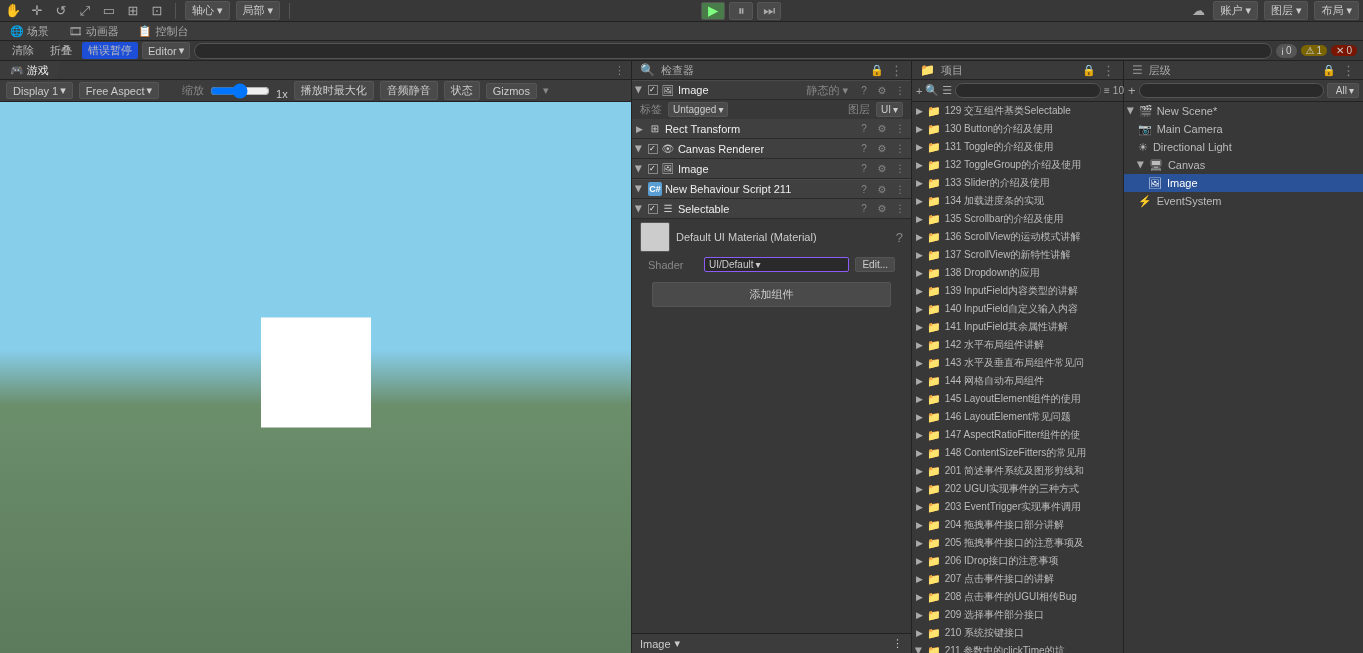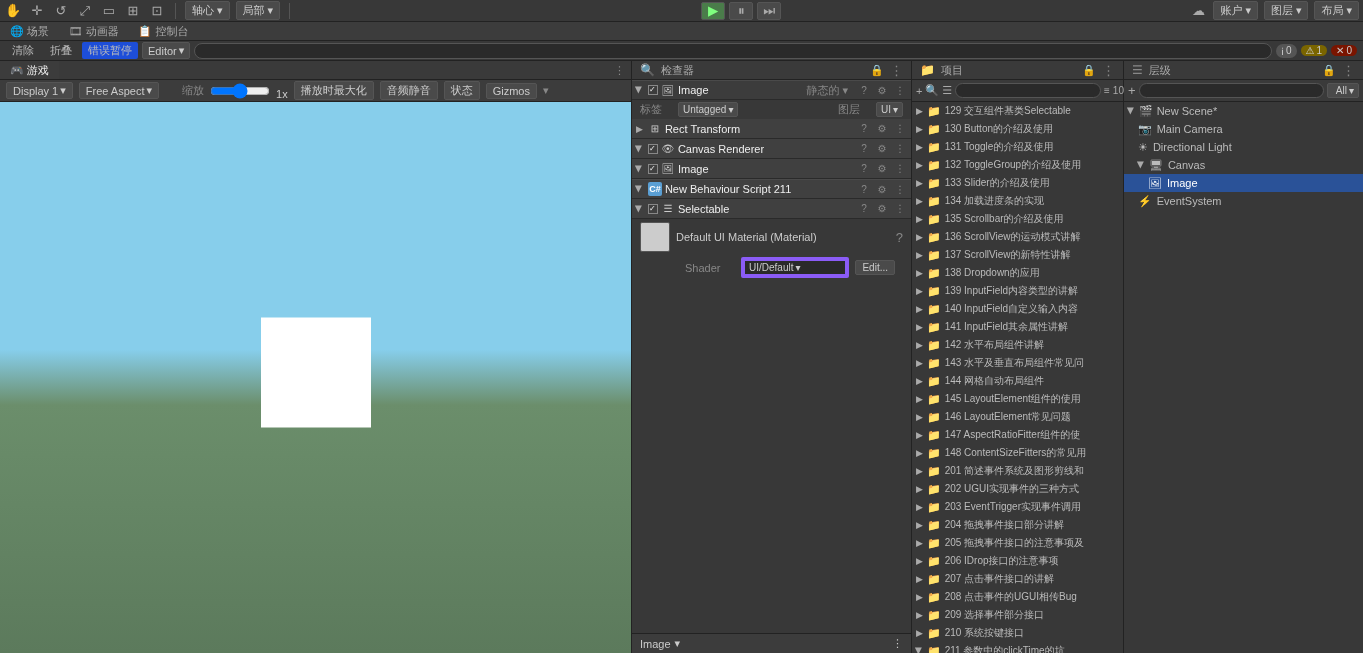--- a/index.html
+++ b/index.html
@@ -301,21 +301,21 @@
       cursor: pointer;
       width: 14px;
       text-align: center;
     }
 
     
     .tag-row {
       display: flex;
       align-items: center;
       padding: 2px 8px;
-      gap: 16px;
+      gap: 6px;
       font-size: 11px;
       color: #aaa;
     }
     .tag-label { color: #888; }
     .tag-dropdown {
       background: #4a4a4a;
       border: 1px solid #555;
       border-radius: 2px;
       padding: 1px 4px;
       font-size: 10px;
@@ -394,27 +394,26 @@
       cursor: pointer;
     }
 
     
     .shader-row {
       display: flex;
       align-items: center;
       padding: 2px 16px;
       gap: 6px;
       font-size: 11px;
-      margin-left: 37px;
     }
     .shader-label { color: #888; min-width: 50px; }
     .shader-dropdown {
       flex: 1;
       background: #2a2a2a;
-      border: 4px solid #8b5cf6;
+      border: 1px solid #8b5cf6;
       border-radius: 2px;
       padding: 1px 4px;
       color: #ccc;
       font-size: 10px;
       display: flex;
       align-items: center;
       gap: 2px;
     }
     .edit-btn {
       background: #4a4a4a;
@@ -845,20 +844,21 @@
       </div>
       <div class="shader-row">
         <span class="shader-label">Shader</span>
         <div class="shader-dropdown">
           <span>UI/Default</span>
           <span>▾</span>
         </div>
         <button class="edit-btn">Edit...</button>
       </div>
 
+      <div class="add-component-btn">添加组件</div>
 
     </div>
 
     <div class="image-bottom">
       <span>Image</span>
       <span>▾</span>
       <span style="margin-left:auto;">⋮</span>
     </div>
   </div>
 

